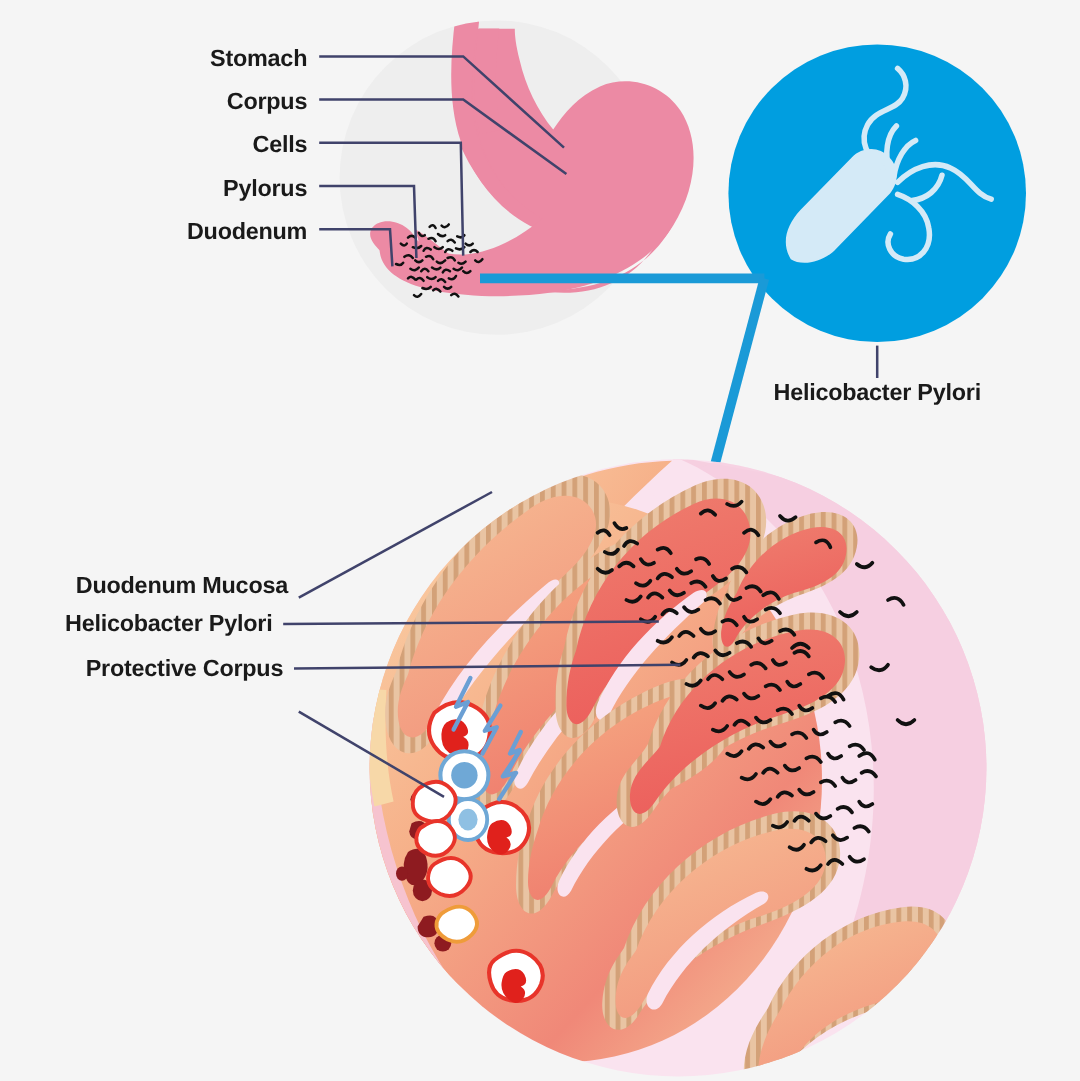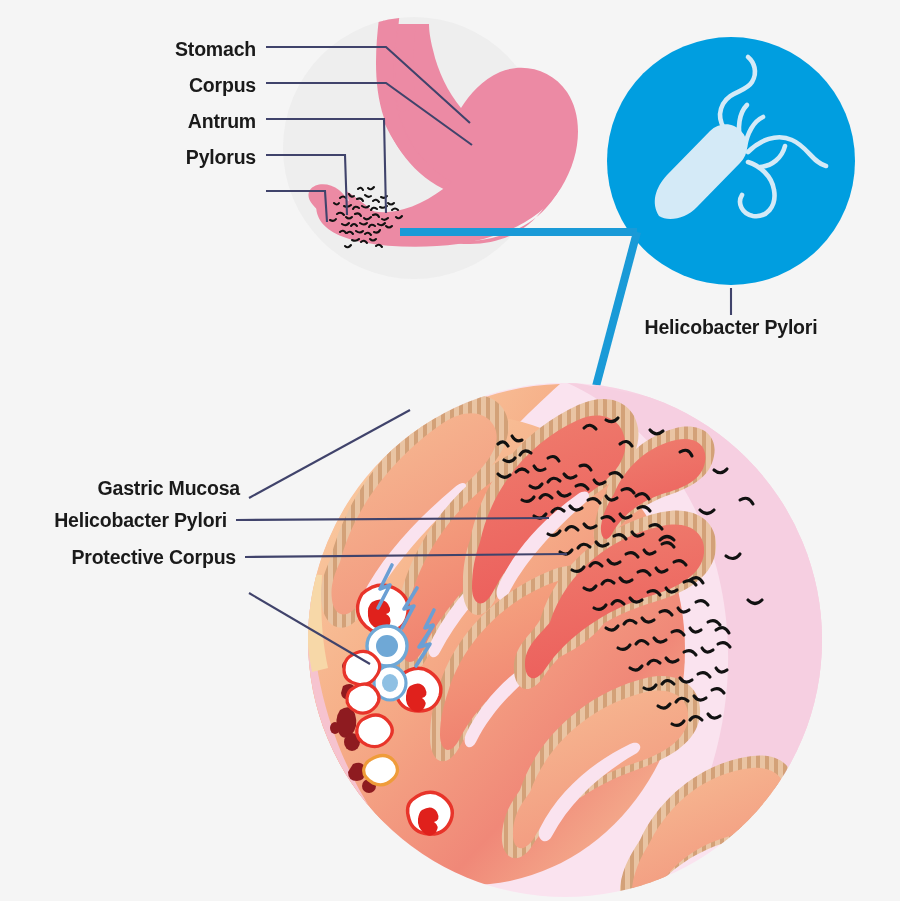--- a/index.html
+++ b/index.html
@@ -485,22 +485,23 @@
         <path d="M249,498 L410,410"></path>
         <path d="M236,520 L549,518"></path>
         <path d="M245,557 L567,554"></path>
         <path d="M249,593 L370,664"></path>
       </g>
     </g>
   </svg>
 
   <div class="lbl r" style="left:40px; top:74px; width:216px;">Corpus</div>
   <div class="lbl r" style="left:40px; top:38px; width:216px;">Stomach</div>
-  <div class="lbl r" style="left:40px; top:110px; width:216px;">Antrum</div>
+  <div class="lbl r" style="left:40px; top:110px; width:216px;">Cells</div>
   <div class="lbl r" style="left:40px; top:146px; width:216px;text-align:right;">Pylorus</div>
+  <div class="lbl r" style="left:40px; top:182px; width:216px;">Duodenum</div>
 
   <div class="lbl c" style="left:611px; top:316px; width:240px;">Helicobacter Pylori</div>
 
-  <div class="lbl r" style="left:20px; top:477px; width:220px;">Gastric Mucosa</div>
+  <div class="lbl r" style="left:20px; top:477px; width:220px;">Duodenum Mucosa</div>
   <div class="lbl r" style="left:0px; top:509px; width:227px;">Helicobacter Pylori</div>
   <div class="lbl r" style="left:20px; top:546px; width:216px;">Protective Corpus</div>
 
 </div>
 
 </body></html>

